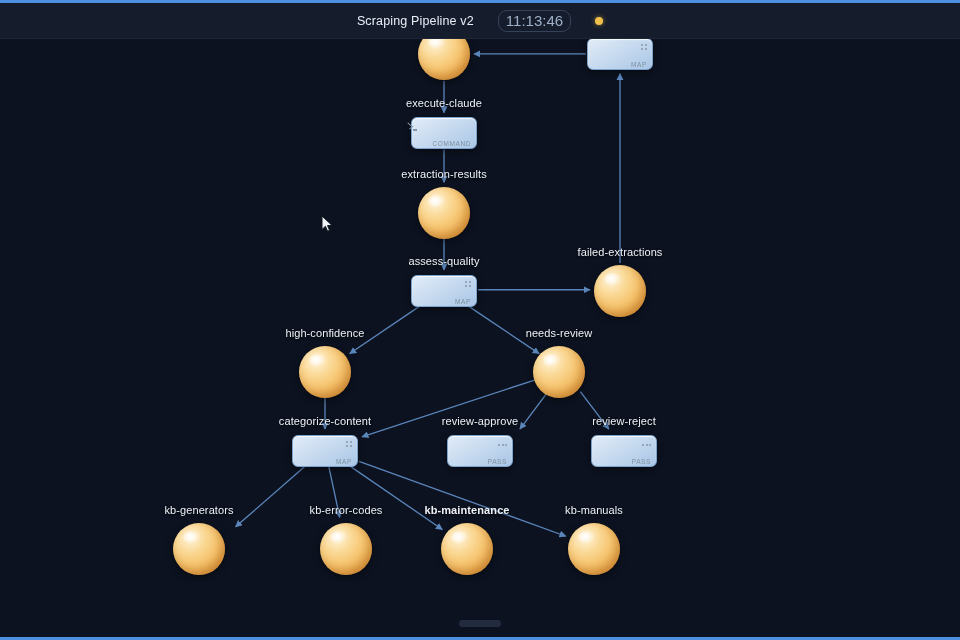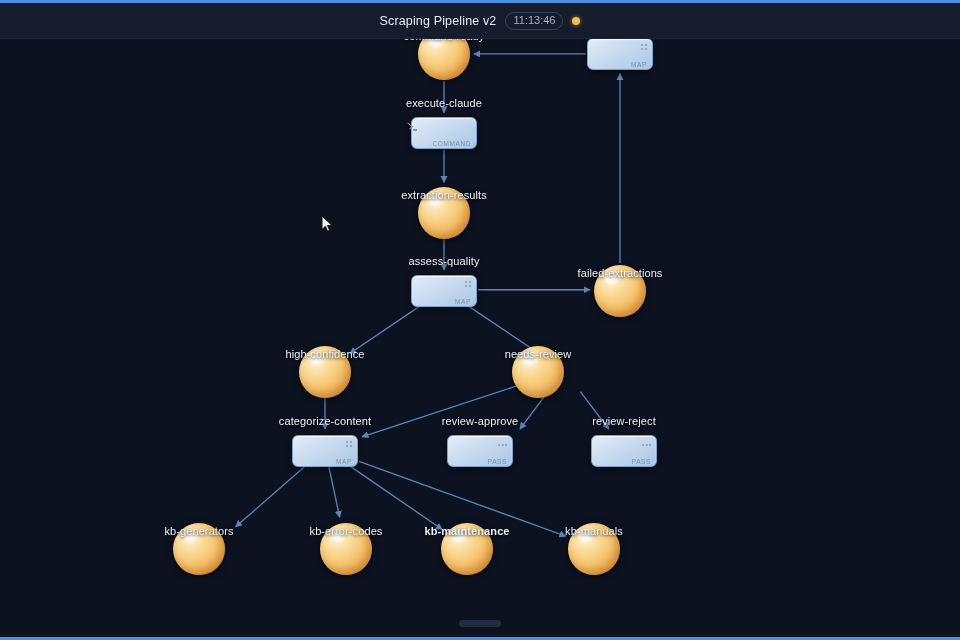--- a/index.html
+++ b/index.html
@@ -26,31 +26,31 @@
 
   
   .titlebar {
     position: relative;
     height: 36px;
     background: #151c2b;
     border-bottom: 1px solid #1d2536;
     display: flex;
     align-items: center;
     justify-content: center;
-    gap: 9px;
+    gap: 24px;
     z-index: 20;
   }
   .title-text {
     color: #e9eef7;
     font-size: 12.5px;
     letter-spacing: .15px;
   }
   .time-badge {
     color: #9fb0c8;
-    font-size: 11px;
+    font-size: 15px;
     border: 1px solid #36415a;
     border-radius: 9px;
     padding: 2px 7px 3px;
     line-height: 1;
     font-family: "Liberation Sans", sans-serif;
   }
   .status-dot {
     width: 8px; height: 8px;
     border-radius: 50%;
     background: #f0c04a;
@@ -108,21 +108,21 @@
   .sphere::after {
     content: "";
     position: absolute;
     left: 20%;
     top: 15%;
     width: 34%;
     height: 26%;
     border-radius: 50%;
     background: radial-gradient(ellipse at 40% 40%, rgba(255,255,255,.92), rgba(255,255,255,0) 70%);
   }
-  .sphere-node .node-label { top: -19px; margin-top: 21px; }
+  .sphere-node .node-label { top: -19px; }
 
   
   .rect {
     position: relative;
     width: 66px;
     height: 32px;
     border-radius: 6px;
     background: linear-gradient(150deg, #e2ecf8 0%, #cadcf0 42%, #a9c6e6 100%);
     border: 1px solid #7ba3cd;
     box-shadow:
@@ -292,21 +292,21 @@
           <div class="node-label">assess-quality</div>
         </div>
         <div class="node sphere-node" style="left: 620px; top: 252px;">
           <div class="sphere"></div>
           <div class="node-label">failed-extractions</div>
         </div>
         <div class="node sphere-node" style="left: 325px; top: 333px;">
           <div class="sphere"></div>
           <div class="node-label">high-confidence</div>
         </div>
-        <div class="node sphere-node" style="left: 538px; top: 333px;">
+        <div class="node sphere-node" style="left: 559px; top: 333px;">
           <div class="sphere"></div>
           <div class="node-label">needs-review</div>
         </div>
         <div class="node rect-node" style="left: 325px; top: 412px; border-radius: 11px;">
           <div class="rect">
             <span class="rect-icon icon-map">
               <i></i>
               <i></i>
               <i></i>
               <i></i>

